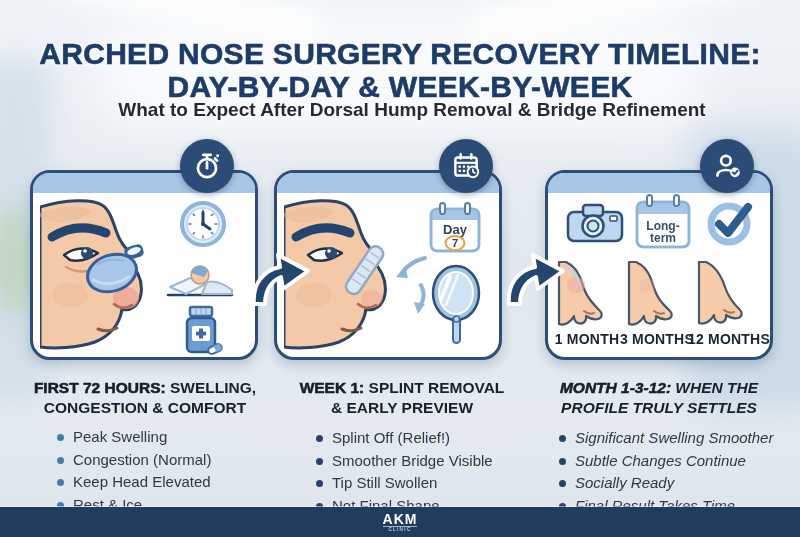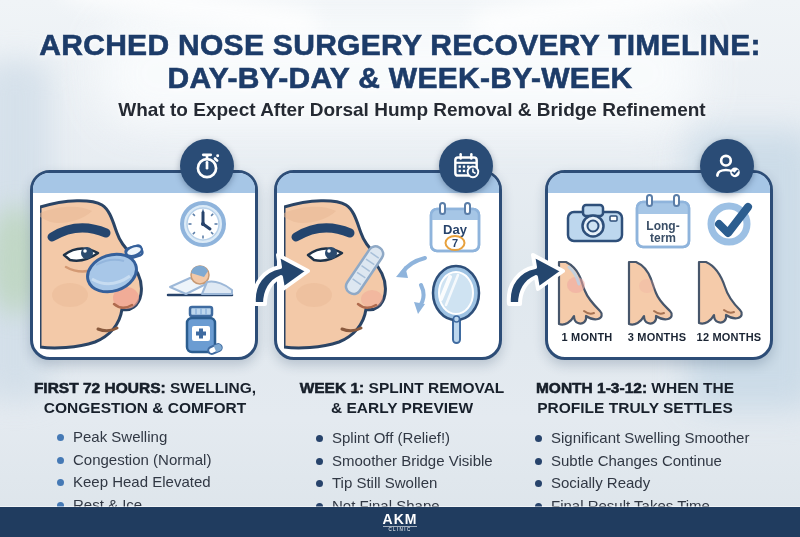--- a/index.html
+++ b/index.html
@@ -9,21 +9,21 @@
   .blob{position:absolute;border-radius:50%;}
   .b1{left:-12px;top:205px;width:55px;height:110px;background:#b5d2ae;filter:blur(12px);opacity:.6;}
   .b2{left:688px;top:130px;width:130px;height:280px;background:#c6d8e6;filter:blur(16px);opacity:.8;border-radius:20px;}
   .b3{left:60px;top:-12px;width:260px;height:34px;background:#fff;filter:blur(10px);transform:rotate(10deg);opacity:.75;border-radius:20px;}
   .b4{left:470px;top:-14px;width:280px;height:34px;background:#fff;filter:blur(10px);transform:rotate(-10deg);opacity:.75;border-radius:20px;}
   .b5{left:100px;top:18px;width:600px;height:110px;background:#fbfdfe;filter:blur(22px);opacity:.85;border-radius:40px;}
   .b6{left:-20px;top:60px;width:70px;height:340px;background:#cddbe7;filter:blur(14px);opacity:.7;border-radius:20px;}
 
   .title{position:absolute;left:0;width:800px;text-align:center;color:#1d3c69;font-weight:700;
     font-size:30px;letter-spacing:.3px;-webkit-text-stroke:.6px #1d3c69;
-    text-shadow:0 2px 6px rgba(255,255,255,.95),0 0 2px rgba(255,255,255,.85);}
+    text-shadow:0 2px 6px rgba(255,255,255,.95),0 0 2px rgba(255,255,255,.85);margin-top:9px;}
   .l1{top:28px;} .l2{top:61px;}
   .subtitle{position:absolute;left:12px;top:99px;width:800px;text-align:center;color:#252a33;
     font-size:19px;font-weight:700;text-shadow:0 1px 4px rgba(255,255,255,.9);}
 
   .panel{position:absolute;top:170px;width:228px;height:190px;background:#fff;
     border:3px solid #2d4d77;border-radius:20px;box-sizing:border-box;z-index:2;
     box-shadow:0 5px 12px rgba(30,58,92,.22);}
   .p1{left:30px;} .p2{left:274px;} .p3{left:545px;}
   .strip{position:absolute;left:0;top:0;width:222px;height:20px;background:#a6c6e6;border-radius:16px 16px 0 0;}
   .art{position:absolute;}
@@ -33,34 +33,34 @@
   .p1 .bottle{left:148px;top:132px;width:42px;height:50px;}
   .p2 .hint-arrows{left:116px;top:80px;width:36px;height:62px;}
   .p2 .daycal{left:150px;top:28px;width:56px;height:54px;}
   .p2 .mirror{left:153px;top:90px;width:52px;height:82px;}
   .p3 .camera{left:18px;top:28px;width:58px;height:44px;}
   .p3 .ltcal{left:86px;top:20px;width:58px;height:56px;}
   .p3 .check{left:158px;top:24px;width:50px;height:50px;}
   .p3 .nose1{left:8px;top:86px;width:62px;height:70px;}
   .p3 .nose2{left:78px;top:86px;width:62px;height:70px;}
   .p3 .nose3{left:148px;top:86px;width:62px;height:70px;}
-  .stage{position:absolute;top:158px;font-size:11px;font-weight:700;color:#1a2433;text-align:center;letter-spacing:.2px;}
+  .stage{position:absolute;top:158px;font-size:14px;font-weight:700;color:#1a2433;text-align:center;letter-spacing:.2px;}
   .s1{left:0;width:78px;} .s2{left:70px;width:78px;} .s3{left:140px;width:82px;}
 
   .badge{position:absolute;top:139px;width:54px;height:54px;background:#2a4c76;border-radius:50%;
     display:flex;align-items:center;justify-content:center;z-index:5;box-shadow:0 2px 6px rgba(20,40,70,.35);}
   .bd1{left:180px;} .bd2{left:439px;} .bd3{left:700px;}
   .badge svg{width:32px;height:32px;}
   .flow{position:absolute;width:72px;height:72px;z-index:4;}
   .f1{left:242px;top:244px;} .f2{left:497px;top:244px;}
 
   .section{position:absolute;top:378px;text-align:center;}
   .sec1{left:12px;width:266px;--dot:#4579b5;}
   .sec2{left:284px;width:236px;--dot:#27436b;}
-  .sec3{left:504px;width:262px;--dot:#27436b;}
+  .sec3{left:528px;width:262px;font-style:italic;--dot:#27436b;}
   .sec-h{font-size:15.5px;line-height:20px;color:#18202b;font-weight:700;}
   .sec-h .lead{-webkit-text-stroke:.55px #121a24;}
   .bullets{list-style:none;text-align:left;margin:9px 0 0 0;padding:0;}
   .sec1 .bullets{margin-left:44px;margin-top:8px;} .sec2 .bullets{margin-left:31px;} .sec3 .bullets{margin-left:30px;}
   .bullets li{position:relative;font-size:15px;line-height:22.5px;color:#313844;padding-left:17px;}
   .bullets li::before{content:'';position:absolute;left:1px;top:8px;width:7px;height:7px;border-radius:50%;background:var(--dot);}
 
   .footer{position:absolute;left:0;top:507px;width:800px;height:30px;background:#203c5f;
     display:flex;align-items:center;justify-content:center;gap:9px;box-shadow:0 -1px 0 rgba(255,255,255,.5);}
   .logo{color:#fff;text-align:center;line-height:1;}

